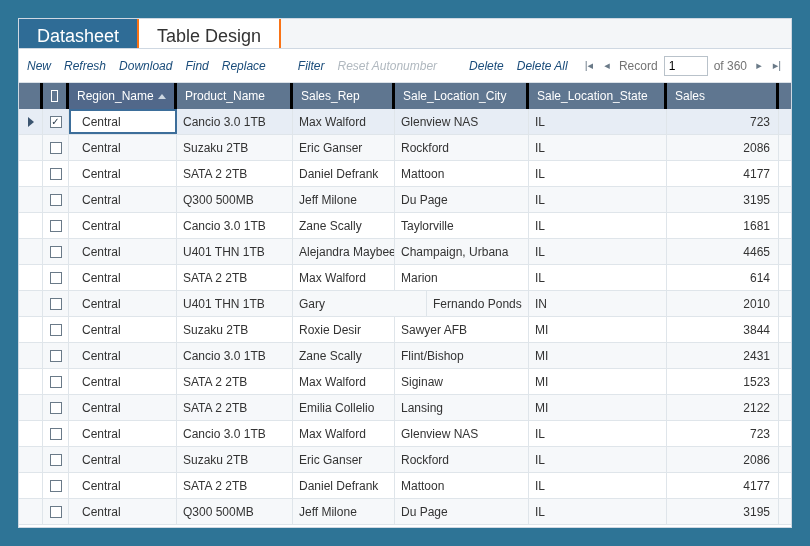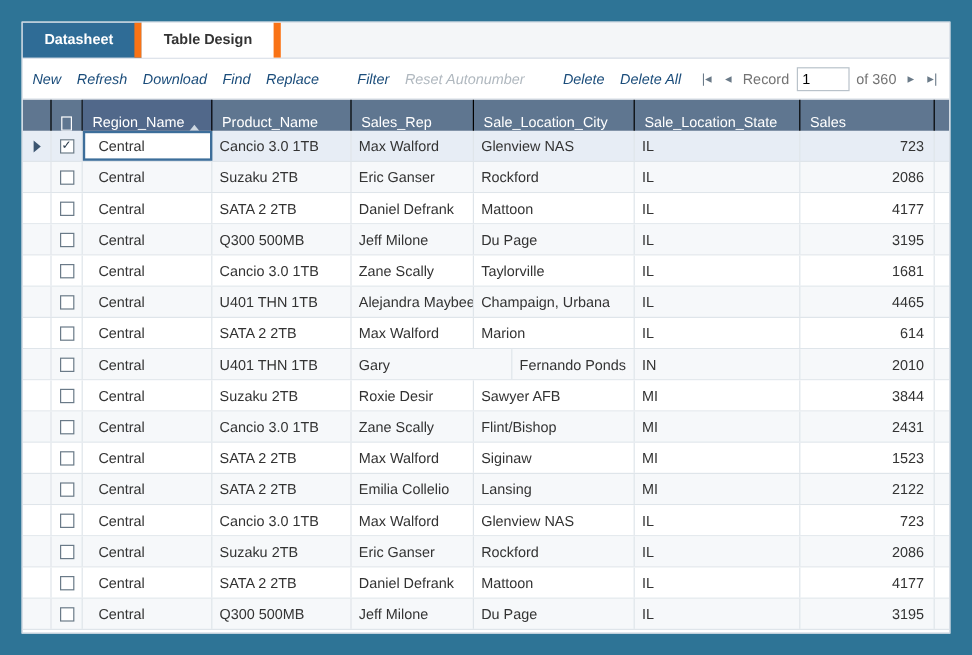--- a/index.html
+++ b/index.html
@@ -19,26 +19,25 @@
     flex-direction: column;
   }
   .tabs {
     display: flex;
     height: 30px;
     background: #f4f6f8;
     border-bottom: 1px solid #cfd8e2;
   }
   .tab {
     padding: 7px 18px;
-    font-size: 12px;
+    font-size: 18px;
     cursor: pointer;
-    border-right: 6px solid #f97316;
+    border-right: 2px solid #f97316;
     background: #fff;
     color: #333;
-    font-weight: bold;
   }
   .tab.active {
     background: #2f6c96;
     color: #fff;
   }
   .toolbar {
     display: flex;
     align-items: center;
     height: 34px;
     padding: 0 8px;
@@ -68,23 +67,23 @@
   }
   .grid-header {
     display: flex;
     background: #5f7690;
     color: #fff;
     height: 26px;
     align-items: stretch;
     font-size: 12px;
   }
   .grid-header .hcell {
-    border-right: 1px solid #000000;
-    display: flex;
-    align-items: flex-end;
+    border-right: 3px solid #000000;
+    display: flex;
+    align-items: center;
     padding: 0 8px;
     white-space: nowrap;
     overflow: hidden;
   }
   .grid-body {
     flex: 1;
     overflow-y: auto;
     overflow-x: hidden;
   }
   .row {

